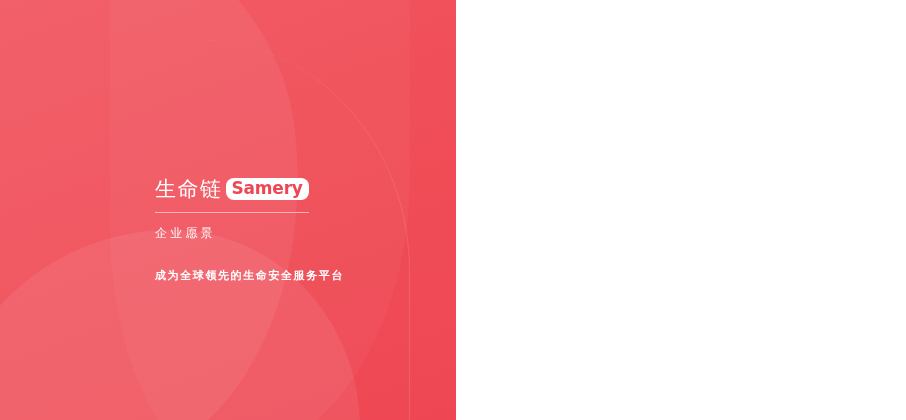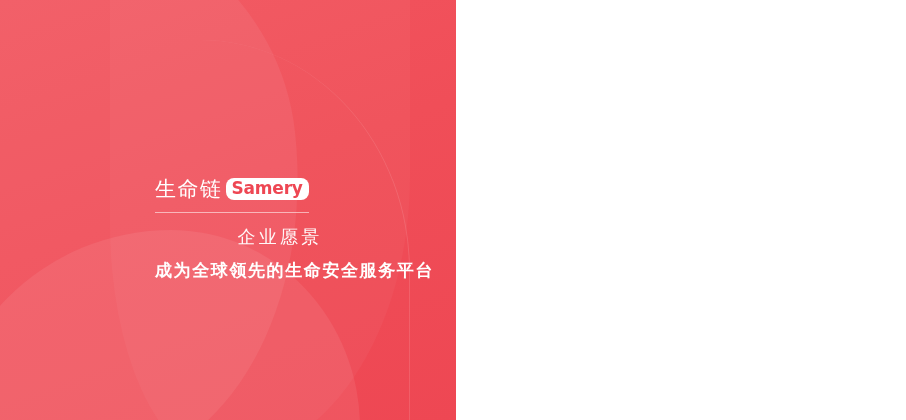--- a/index.html
+++ b/index.html
@@ -57,27 +57,26 @@
     color:#EE4753; font-size:17px; font-weight:bold;
     line-height:1; letter-spacing:-.2px;
     font-family:"DejaVu Sans","Liberation Sans",sans-serif;
   }
   #brand-divider {
     margin-top:10px; width:154px; height:1px;
     background:rgba(255,255,255,.55);
   }
   #vision-label {
     margin-top:12px; color:rgba(255,255,255,.96);
-    font-size:18px; letter-spacing:3.2px; font-weight:400;
+    font-size:12px; letter-spacing:3.2px; font-weight:400;
     font-family:"DejaVu Sans","Liberation Sans",sans-serif;
-    text-align:center;
   }
   #vision-text {
-    margin-top:10px; color:#ffffff;
-    font-size:17px; letter-spacing:1.6px; font-weight:bold;
+    margin-top:26px; color:#ffffff;
+    font-size:11px; letter-spacing:1.6px; font-weight:bold;
     font-family:"DejaVu Sans","Liberation Sans",sans-serif;
     white-space:nowrap;
   }
 
   
   #right-panel { position:relative; flex:1; height:420px; background:#fff; }
 </style>
 </head>
 <body>
 

